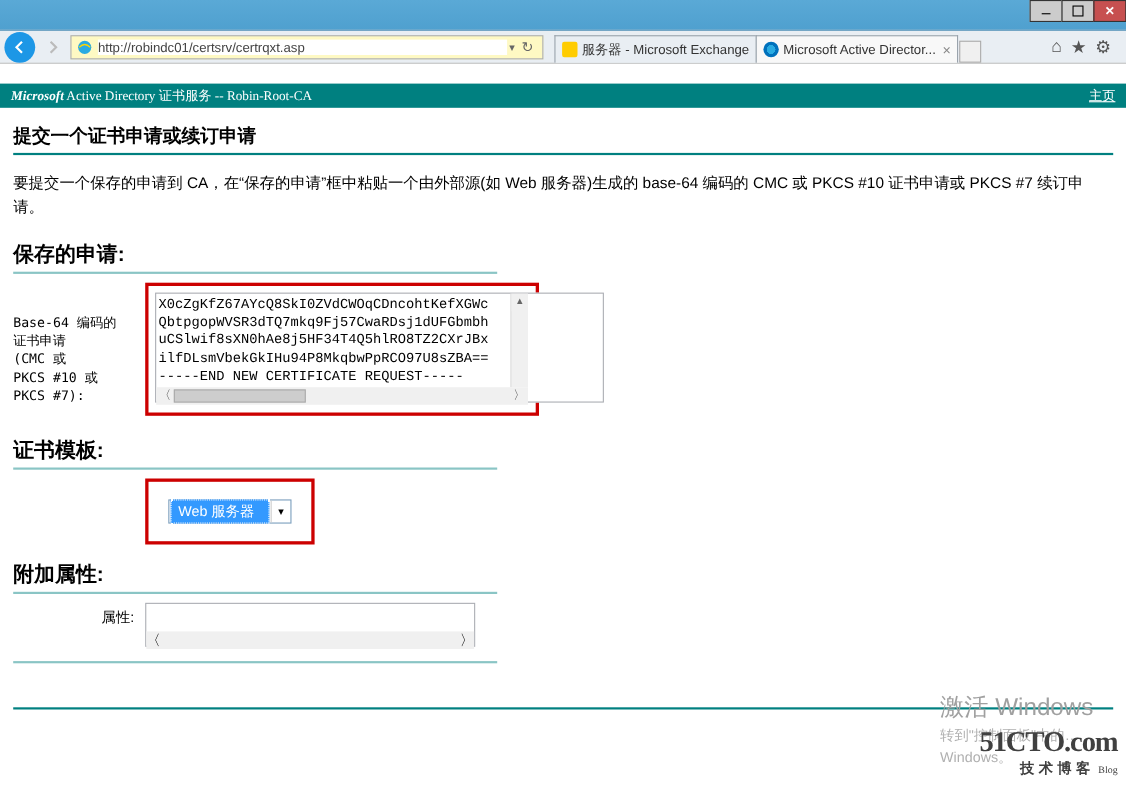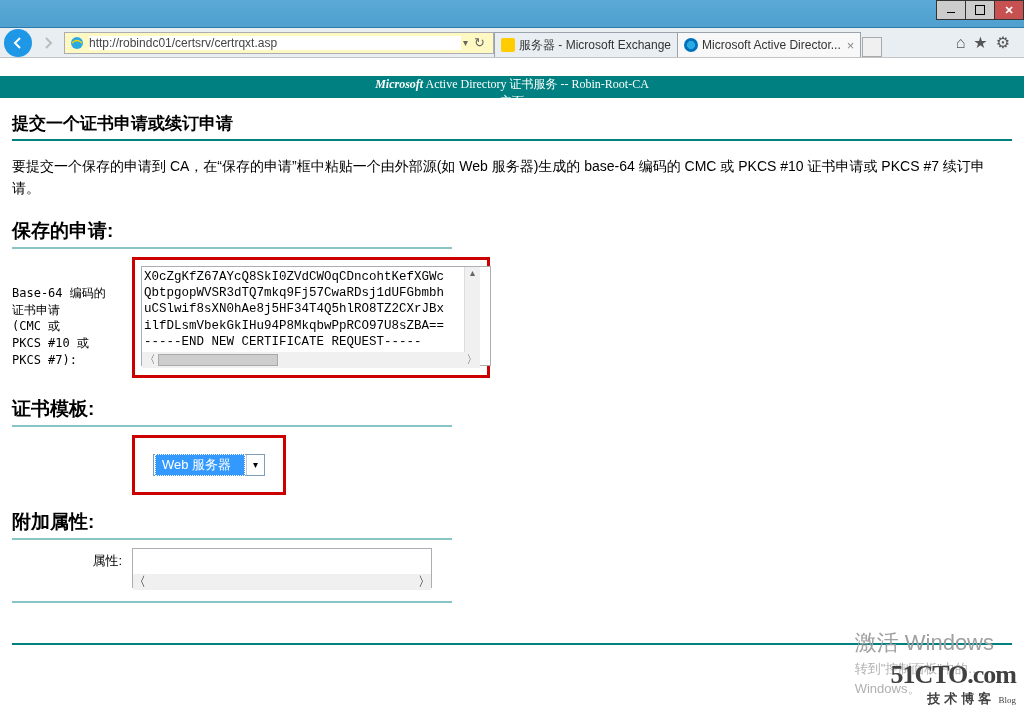--- a/index.html
+++ b/index.html
@@ -19,53 +19,53 @@
   .nav-back { width: 28px; height: 28px; border-radius: 50%; background: #1d97e6; display:flex; align-items:center; justify-content:center; }
   .nav-back svg { fill:#fff; }
   .nav-fwd { width: 20px; height: 20px; display:flex; align-items:center; justify-content:center; margin: 0 6px; }
   .nav-fwd svg { fill:#888; }
   .url-box { flex: 0 0 430px; height: 22px; border: 1px solid #abadb3; background: #fef9c3; display:flex; align-items:center; padding: 0 4px; }
   .url-box .ie-icon { width:16px;height:16px; margin-right:4px; }
   .url-box input { border:none; outline:none; flex:1; font-size:12px; color:#444; }
   .url-box .chev { color:#666; font-size:10px; padding:0 2px; }
   .url-box .refresh { color:#666; padding:0 4px; }
   
-  .tabs-area { flex:1; display:flex; align-items:flex-end; height:100%; margin-left:0; }
+  .tabs-area { flex:1; display:flex; align-items:flex-end; height:100%; margin-left:10px; }
   .tab { height:25px; border:1px solid #9aa3ac; border-bottom:none; background:#e9eef3; display:flex; align-items:center; padding:0 6px; font-size:12px; color:#333; margin-right:-1px; max-width:195px; }
   .tab.active { background:#f8f8f8;justify-content:space-between; }
   .tab .fav { width:14px;height:14px; margin-right:4px; background:#fc0; border-radius:2px; flex-shrink:0;}
   .tab .fav.ie { background: radial-gradient(#29abe2 40%, #0071bc 41%); border-radius:50%; }
   .tab .label { white-space:nowrap; overflow:hidden; text-overflow:ellipsis; flex:1; }
   .tab .close-x { margin-left:6px; color:#888; font-size:13px; }
   .newtab { width:20px; height:20px; border:1px solid #aaa; background:#f0f0f0; margin-left:2px; }
   
   .toolbar-right { display:flex; align-items:center; gap:8px; padding:0 10px; color:#555; }
   .toolbar-right span { font-size:16px; }
   
   
   .content { padding: 0; }
-  .banner { height: 22px; background:#008080; color:#fff; display:flex; align-items:center; justify-content:space-between; padding:0 10px; font-size:12px; margin-top:18px;flex-direction:column;}
+  .banner { height: 22px; background:#008080; color:#fff; display:flex; align-items:center; justify-content:space-between; padding:0 10px; font-size:12px; margin-top:18px;}
   .banner .left { font-family: "Times New Roman", serif; }
   .banner .left .brand { font-style: italic; font-weight:bold; }
   .banner a { color:#fff; text-decoration:underline; }
   
   .page-body { padding: 14px 12px; }
   h2 { font-size: 17px; font-weight:bold; margin-bottom: 4px; }
   .hr-teal { border:none; border-top:2px solid #008080; margin-bottom:14px; }
   .desc { font-size:14px; line-height:1.6; margin-bottom:18px; }
   
   .section-label { font-size:19px; font-weight:bold; margin-bottom:3px;}
   .hr-blue { border:none; border-top:2px solid #8ac5c5; margin-bottom:8px; width:440px; }
   
   .form-row { display:flex; align-items:flex-start; margin-bottom:6px; }
   .side-label { width:120px; font-family: "SimSun","NSimSun",monospace; font-size:12px; line-height:1.4; padding-top:28px; }
   
   .red-box { border:3px solid #cc0000; padding:6px; display:inline-block; }
   .cert-textarea-wrap { position:relative; width:340px; }
-  .cert-textarea { width:350px; height:100px; border:1px solid #abadb3; font-family: "Courier New", monospace; font-size:12.5px; padding:2px; resize:none; overflow:hidden; line-height:1.3; background:#fff;}
+  .cert-textarea { width:408px; height:100px; border:1px solid #abadb3; font-family: "Courier New", monospace; font-size:12.5px; padding:2px; resize:none; overflow:hidden; line-height:1.3; background:#fff;}
   .fake-scroll-v { position:absolute; right:1px; top:1px; bottom:17px; width:16px; background:#f0f0f0; border-left:1px solid #ddd; display:flex; flex-direction:column; justify-content:flex-start;}
   .fake-scroll-v .up, .fake-scroll-v .down { height:16px; background:#f0f0f0; text-align:center; font-size:10px; color:#666;}
   .fake-scroll-h { position:absolute; left:1px; right:1px; bottom:1px; height:16px; background:#f0f0f0; display:flex; align-items:center;}
   .fake-scroll-h .lbtn, .fake-scroll-h .rbtn { width:16px; text-align:center; color:#505050; font-size:11px;}
   .fake-scroll-h .thumb { height:12px; background:#cdcdcd; flex:0 0 120px; margin-left:0px; border:1px solid #aaa;}
   .fake-scroll-h .track { flex:1; }
   
   .select-box { border:1px solid #7b9ebd; background:#fff; display:inline-flex; align-items:center; height:22px; }
   .select-box .sel-val { background:#3399ff; color:#fff; padding:1px 6px; font-size:13px; border:1px dotted #fff; margin:1px; min-width:90px;}
   .select-box .sel-arrow { width:18px; height:20px; border-left:1px solid #ccc; display:flex;align-items:center;justify-content:center; font-size:10px;}

